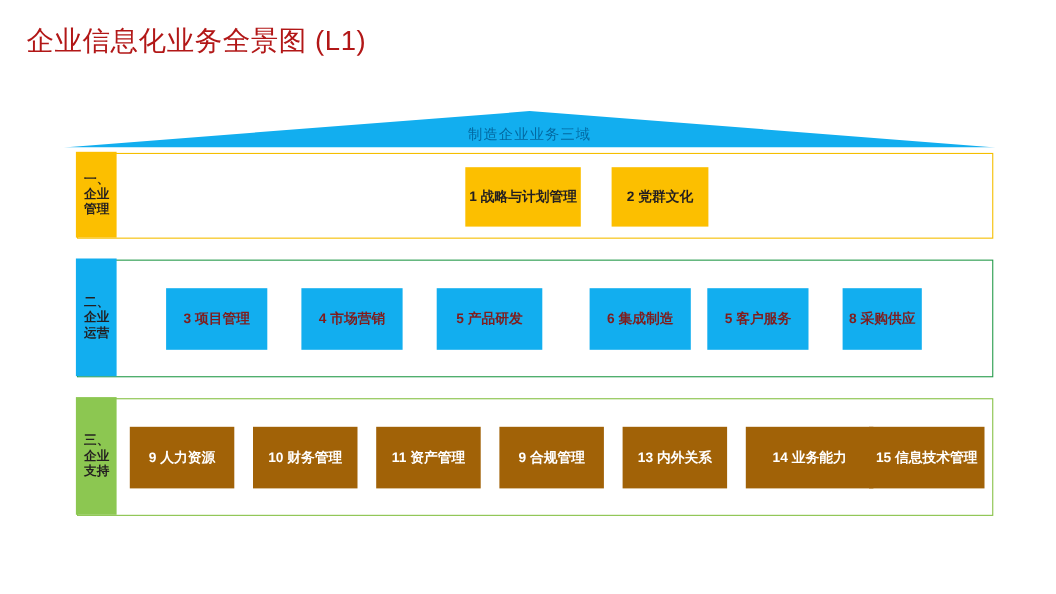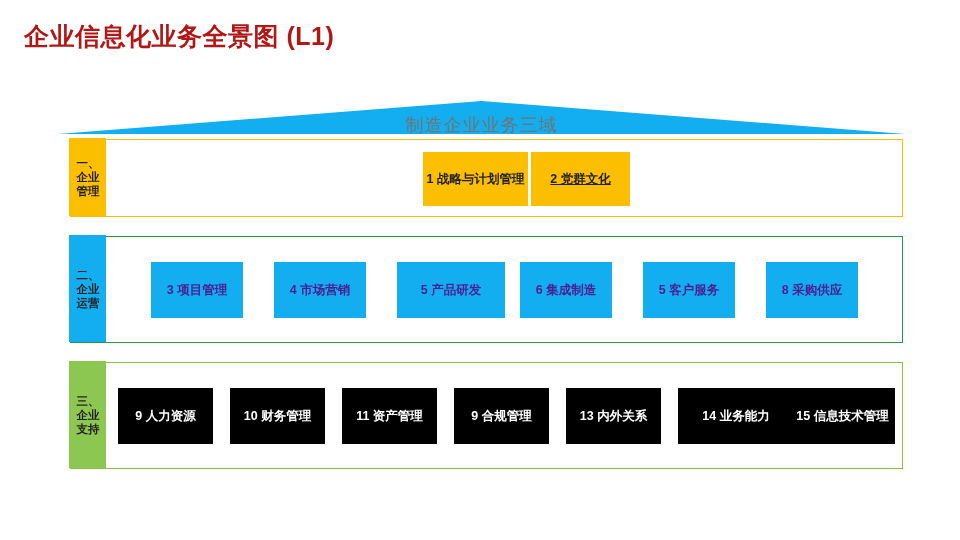--- a/index.html
+++ b/index.html
@@ -23,21 +23,21 @@
     height: 540px;
     background: #ffffff;
   }
 
   
   .slide-title {
     position: absolute;
     left: 24px;
     top: 20px;
     font-size: 25px;
-    font-weight: bold;
+    font-weight: normal;
     color: #B21717;
     letter-spacing: 0.5px;
     white-space: nowrap;
   }
 
   
   .roof {
     position: absolute;
     left: 58px;
     top: 101px;
@@ -49,22 +49,22 @@
     left: 0; top: 0;
     width: 847px;
     height: 33px;
   }
   .roof-label {
     position: absolute;
     left: 0;
     top: 12px;
     width: 847px;
     text-align: center;
-    color: #737373;
-    font-size: 18px;
+    color: #0369a1;
+    font-size: 13px;
     font-weight: normal;
     letter-spacing: 1px;
     pointer-events: none;
   }
 
   
   .row {
     position: absolute;
     left: 70px;
     width: 833px;
@@ -133,26 +133,26 @@
     white-space: nowrap;
   }
   .card-amber {
     background: #FCBF00;
     color: #231f20;
     height: 54px;
     top: 12px;
   }
   .card-blue {
     background: #12AEEF;
-    color: #4c1d95;
+    color: #7f1d1d;
     height: 56px;
     top: 25px;
   }
   .card-green {
-    background: #000000;
+    background: #a16207;
     color: #ffffff;
     height: 56px;
     top: 25px;
   }
 </style>
 </head>
 <body>
 
 <div id="slide">
 
@@ -168,49 +168,49 @@
   <div class="row row-1">
     <div class="row-tab">
       <span>一、</span>
       <span>企业</span>
       <span>管理</span>
     </div>
     <div class="row-body">
       <div class="card card-amber" style="left:315px; width:105px;text-align:right;">
         <span>1 战略与计划管理</span>
       </div>
-      <div class="card card-amber" style="left:423px; width:99px;text-decoration:underline;">
+      <div class="card card-amber" style="left:448px; width:88px;">
         <span>2 党群文化</span>
       </div>
     </div>
   </div>
 
   <div class="row row-2">
     <div class="row-tab">
       <span>二、</span>
       <span>企业</span>
       <span>运营</span>
     </div>
     <div class="row-body">
       <div class="card card-blue" style="left:43px; width:92px;">
         <span>3 项目管理</span>
       </div>
       <div class="card card-blue" style="left:166px; width:92px;">
         <span>4 市场营销</span>
       </div>
-      <div class="card card-blue" style="left:289px; width:108px;">
+      <div class="card card-blue" style="left:289px; width:96px;">
         <span>5 产品研发</span>
       </div>
-      <div class="card card-blue" style="left:412px; width:92px;text-align:center;">
+      <div class="card card-blue" style="left:428px; width:92px;text-align:center;">
         <span>6 集成制造</span>
       </div>
       <div class="card card-blue" style="left:535px; width:92px;">
         <span>5 客户服务</span>
       </div>
-      <div class="card card-blue" style="left:658px; width:92px;">
+      <div class="card card-blue" style="left:658px; width:72px;">
         <span>8 采购供应</span>
       </div>
     </div>
   </div>
 
   <div class="row row-3">
     <div class="row-tab">
       <span>三、</span>
       <span>企业</span>
       <span>支持</span>

